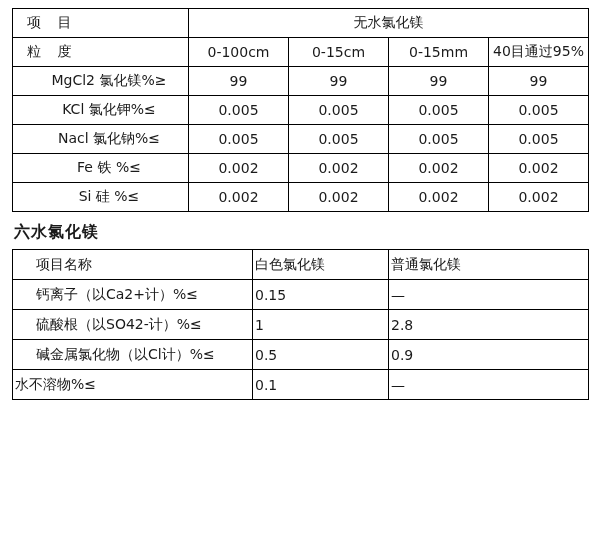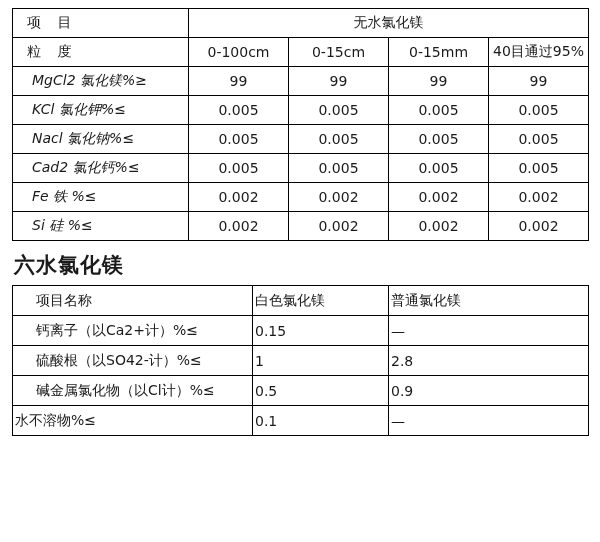--- a/index.html
+++ b/index.html
@@ -31,31 +31,30 @@
     border: 1px solid #000000;
     height: 28px;
     font-size: 14px;
     text-align: center;
     vertical-align: middle;
     padding: 0 2px;
     font-weight: normal;
     white-space: nowrap;
   }
   table.t1 td.left {
-    text-align: left;
+    text-align: center;
     padding-left: 19px;
-    font-style: italic;
   }
   table.t1 td.spread {
     text-align: left;
     padding-left: 14px;
     letter-spacing: 6px;
   }
   .section-title {
-    font-size: 21px;
+    font-size: 16px;
     font-weight: bold;
     margin: 10px 0 6px 2px;
     letter-spacing: 1px;
   }
   table.t2 td {
     border: 1px solid #000000;
     height: 29px;
     font-size: 14px;
     text-align: left;
     vertical-align: middle;
@@ -111,27 +110,20 @@
         <td>0.005</td>
       </tr>
       <tr>
         <td class="left">Nacl 氯化钠%≤</td>
         <td>0.005</td>
         <td>0.005</td>
         <td>0.005</td>
         <td>0.005</td>
       </tr>
       <tr>
-        <td class="left">Cad2 氯化钙%≤</td>
-        <td>0.005</td>
-        <td>0.005</td>
-        <td>0.005</td>
-        <td>0.005</td>
-      </tr>
-      <tr>
         <td class="left">Fe  铁  %≤</td>
         <td>0.002</td>
         <td>0.002</td>
         <td>0.002</td>
         <td>0.002</td>
       </tr>
       <tr>
         <td class="left">Si  硅  %≤</td>
         <td>0.002</td>
         <td>0.002</td>

